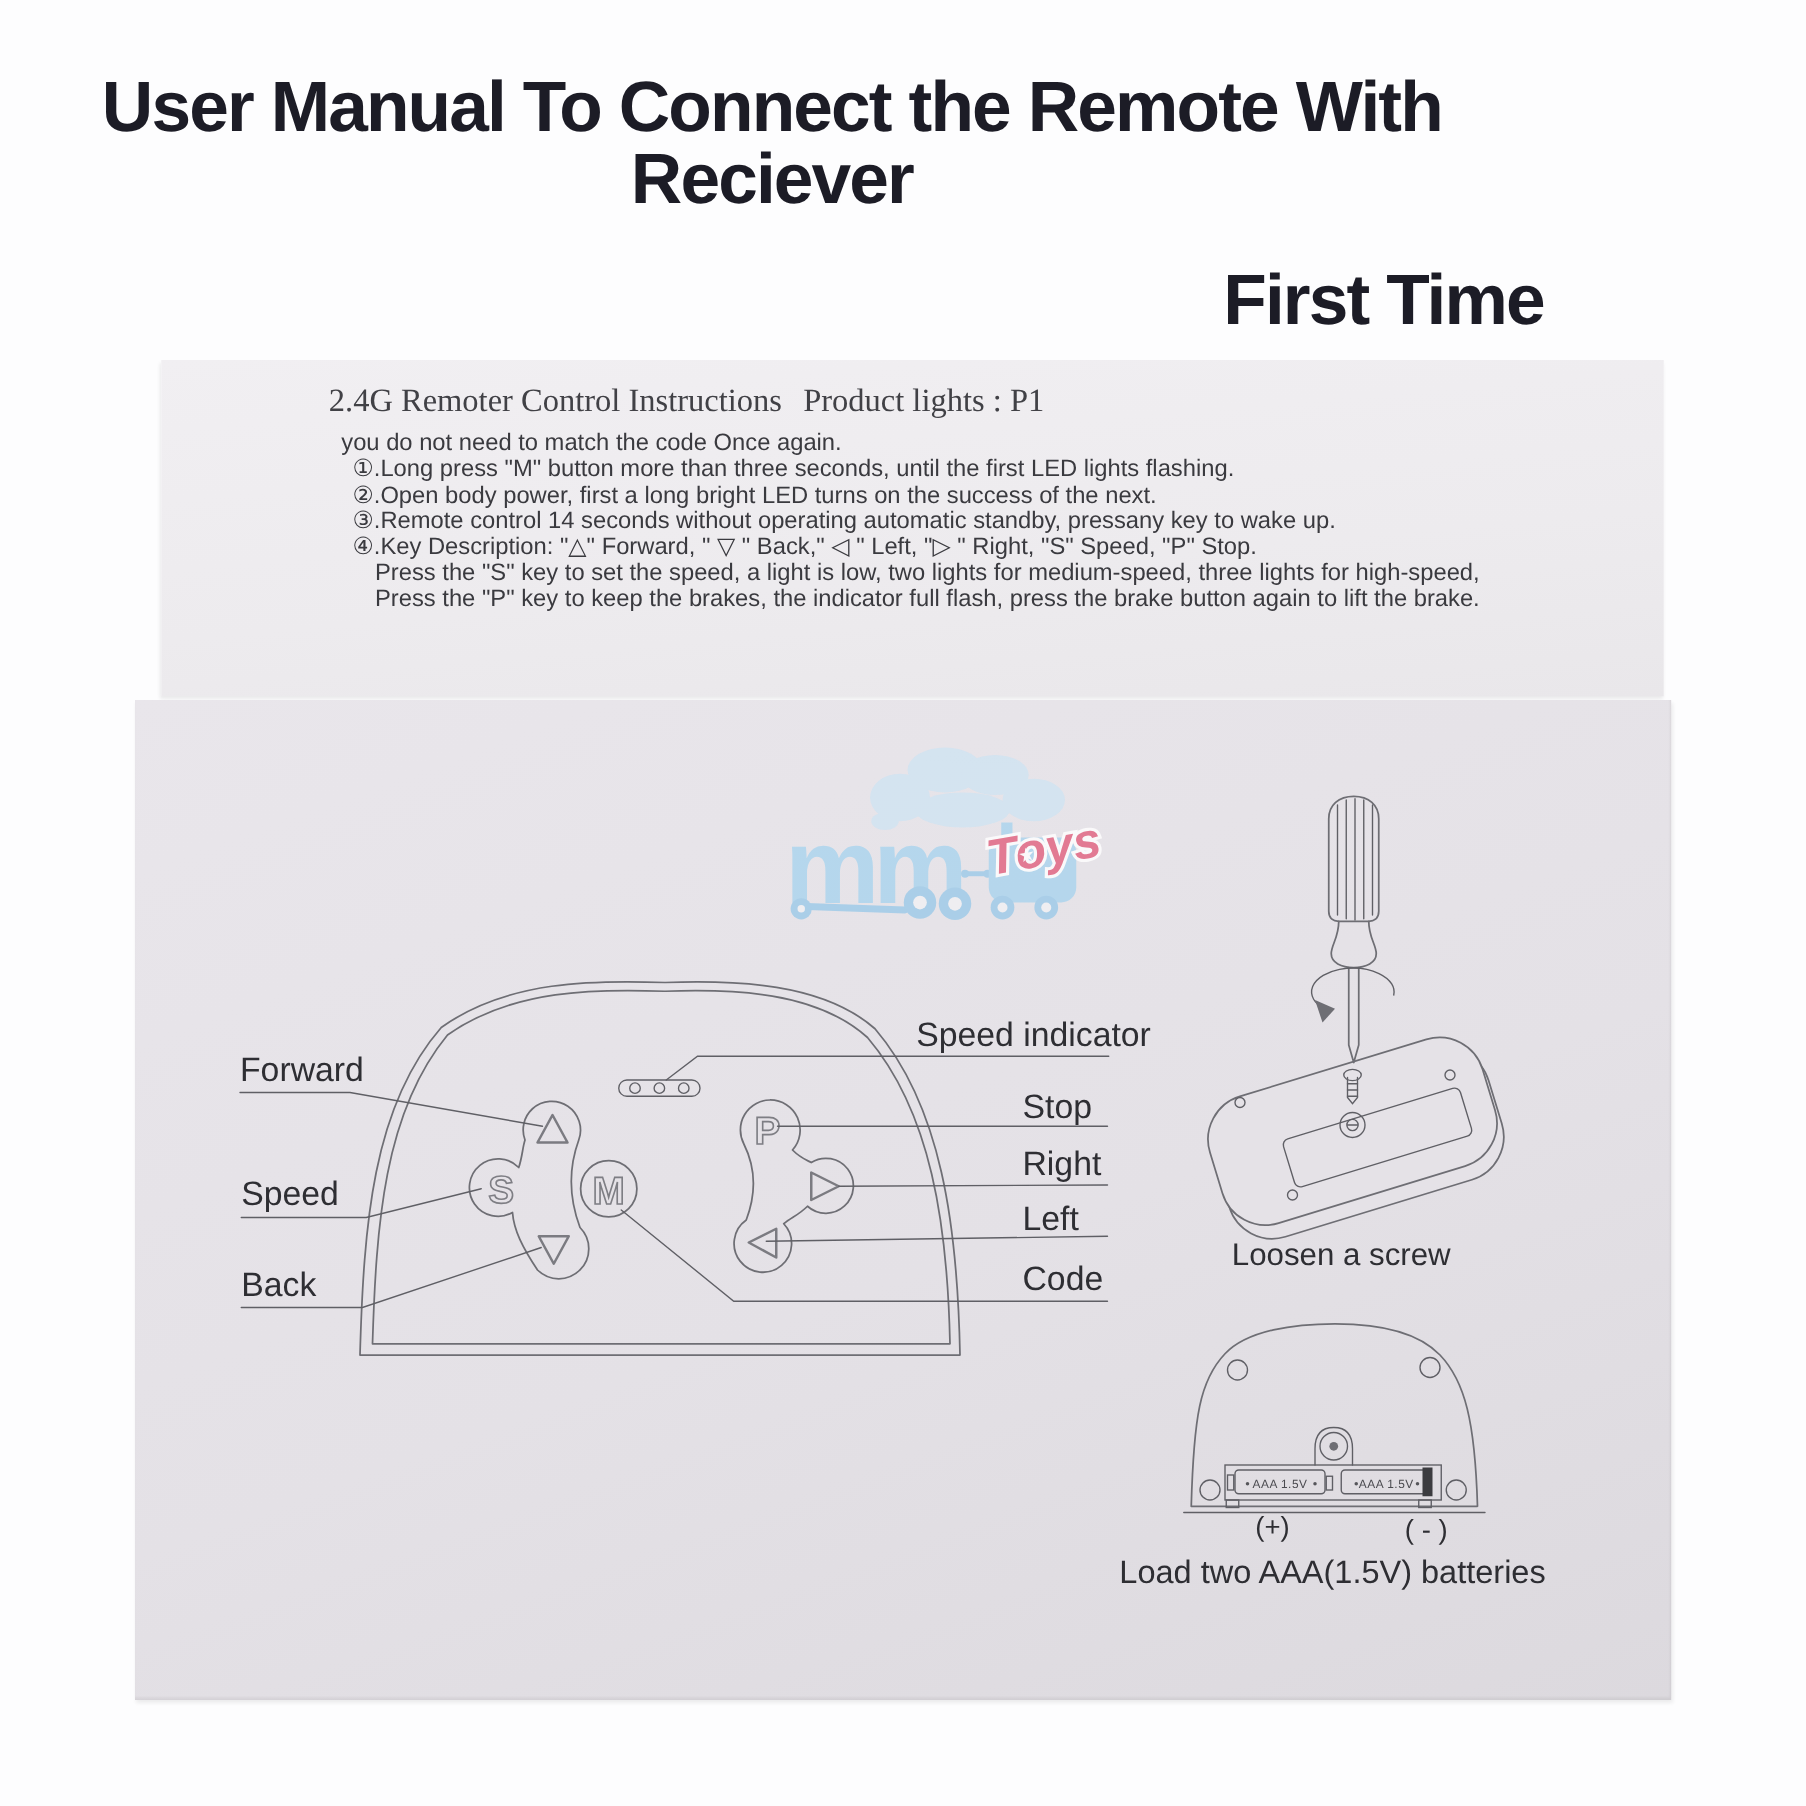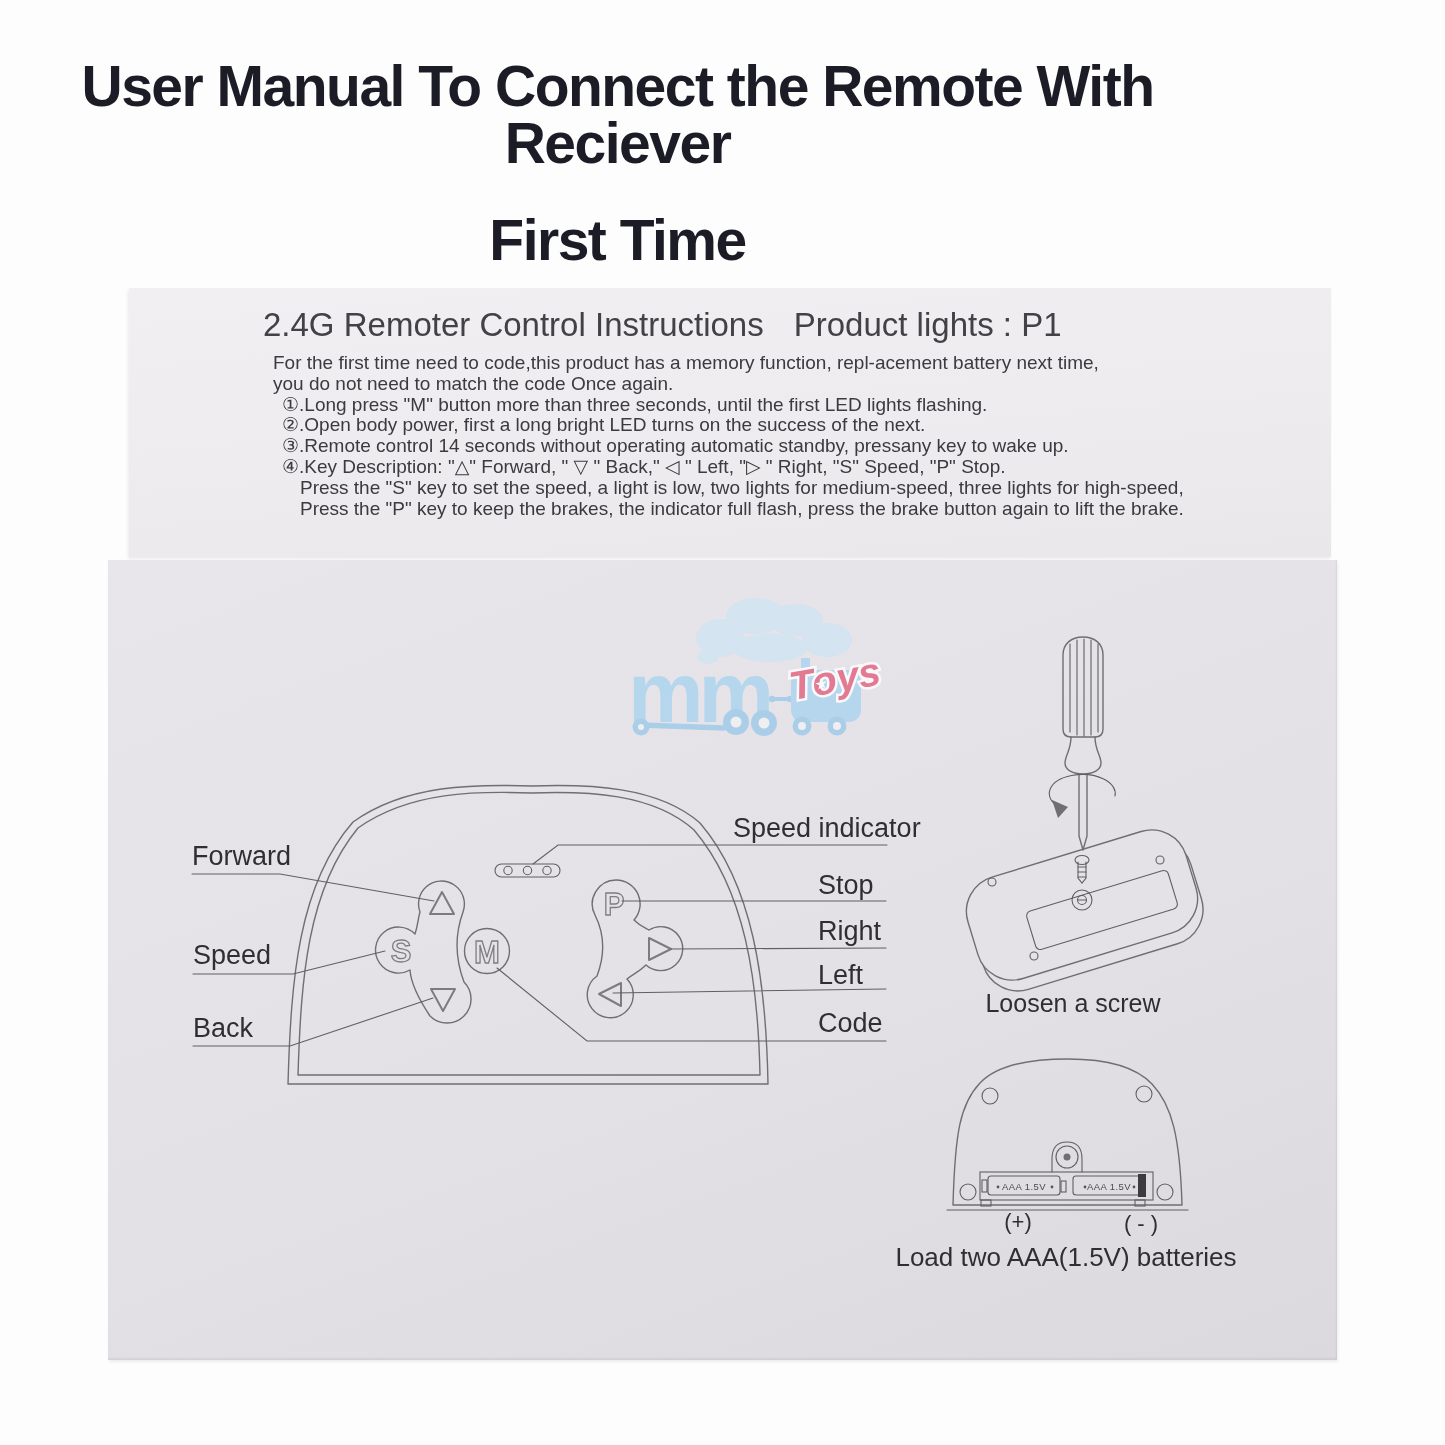--- a/index.html
+++ b/index.html
@@ -5,29 +5,29 @@
   html,body{margin:0;padding:0;}
   body{
     width:1445px;height:1445px;position:relative;overflow:hidden;
     background:#fdfdfe;font-family:"Liberation Sans",sans-serif;
   }
   
   .page-title{
     position:absolute;top:58px;left:0;width:1235px;text-align:center;
     color:#1c1c26;font-weight:bold;font-size:57px;letter-spacing:-1.5px;line-height:1.0;
   }
-  .page-title .t2{margin-top:40px;}
+  .page-title .t2{margin-top:40px;text-align:right;}
   
   .card1{
     position:absolute;left:129px;top:288px;width:1202px;height:269px;
     background:linear-gradient(175deg,#f1eff2 0%,#edebee 60%,#e9e7ea 100%);
     box-shadow:-1px 2px 3px rgba(0,0,0,.08);
   }
   .card1-inner{position:absolute;left:134px;top:18px;color:#3c3c41;}
-  .ins-head{display:flex;gap:30px;font-size:33px;color:#414146;margin-bottom:9px;}
+  .ins-head{display:flex;gap:17px;font-size:26px;color:#414146;margin-bottom:9px;font-family:Liberation Serif, serif;}
   .ins-line{font-size:19px;line-height:20.8px;white-space:nowrap;color:#3a3a3f;}
   .ind-a{margin-left:10px;}
   .ind-b{margin-left:19px;}
   .ind-c{margin-left:37px;}
   
   .card2{
     position:absolute;left:108px;top:560px;width:1229px;height:800px;
     background:linear-gradient(160deg,#e9e6eb 0%,#e4e1e6 55%,#dcd9de 100%);
     box-shadow:inset -1px -2px 2px rgba(0,0,0,.06), 1px 2px 3px rgba(0,0,0,.07);
   }
@@ -50,21 +50,20 @@
   <div class="t1">User Manual To Connect the Remote With Reciever</div>
   <div class="t2">First Time</div>
 </div>
 
 <div class="card1">
   <div class="card1-inner">
     <div class="ins-head">
       <span>2.4G Remoter Control Instructions</span>
       <span>Product lights : P1</span>
     </div>
-    <div class="ins-line ind-a">For the first time need to code,this product has a memory function, repl-acement battery next time,</div>
     <div class="ins-line ind-a">you do not need to match the code Once again.</div>
     <div class="ins-line ind-b">①.Long press "M" button more than three seconds, until the first LED lights flashing.</div>
     <div class="ins-line ind-b">②.Open body power, first a long bright LED turns on the success of the next.</div>
     <div class="ins-line ind-b">③.Remote control 14 seconds without operating automatic standby, pressany key to wake up.</div>
     <div class="ins-line ind-b">④.Key Description: "△" Forward, " ▽ " Back," ◁ " Left, "▷ " Right, "S" Speed, "P" Stop.</div>
     <div class="ins-line ind-c">Press the "S" key to set the speed, a light is low, two lights for medium-speed, three lights for high-speed,</div>
     <div class="ins-line ind-c">Press the "P" key to keep the brakes, the indicator full flash, press the brake button again to  lift the brake.</div>
   </div>
 </div>
 

